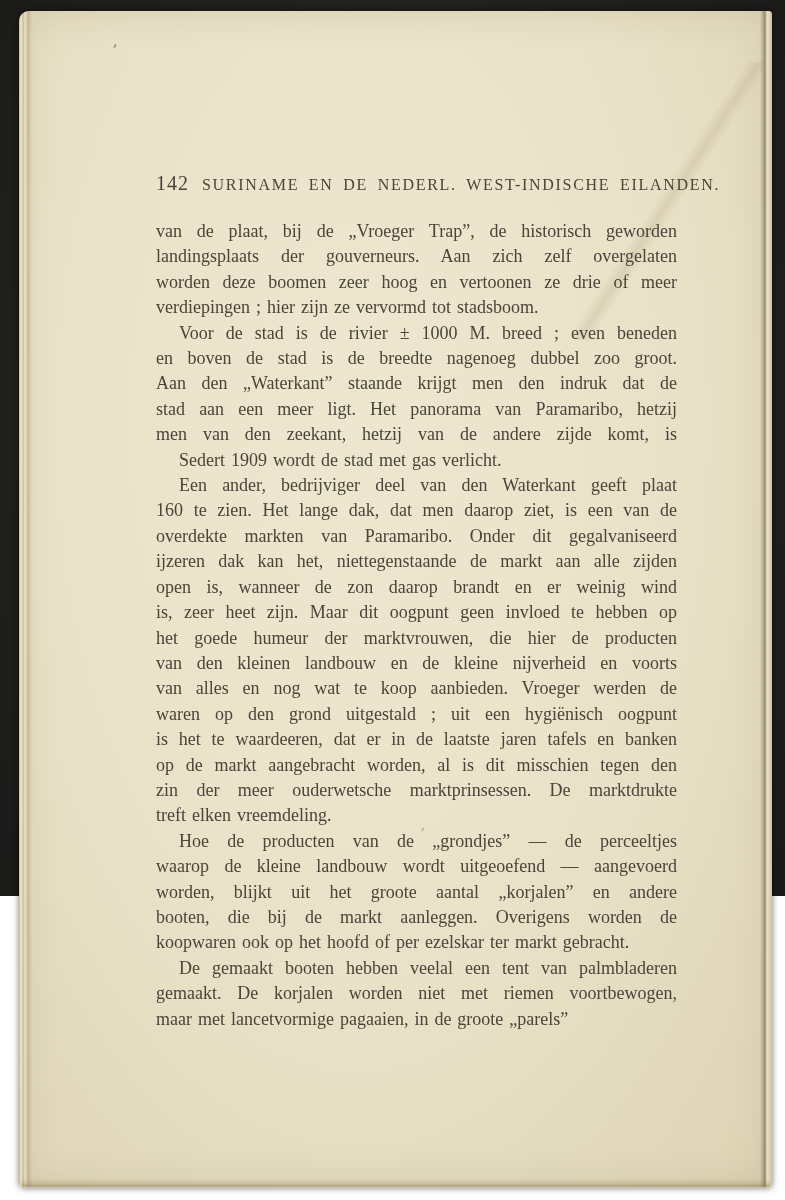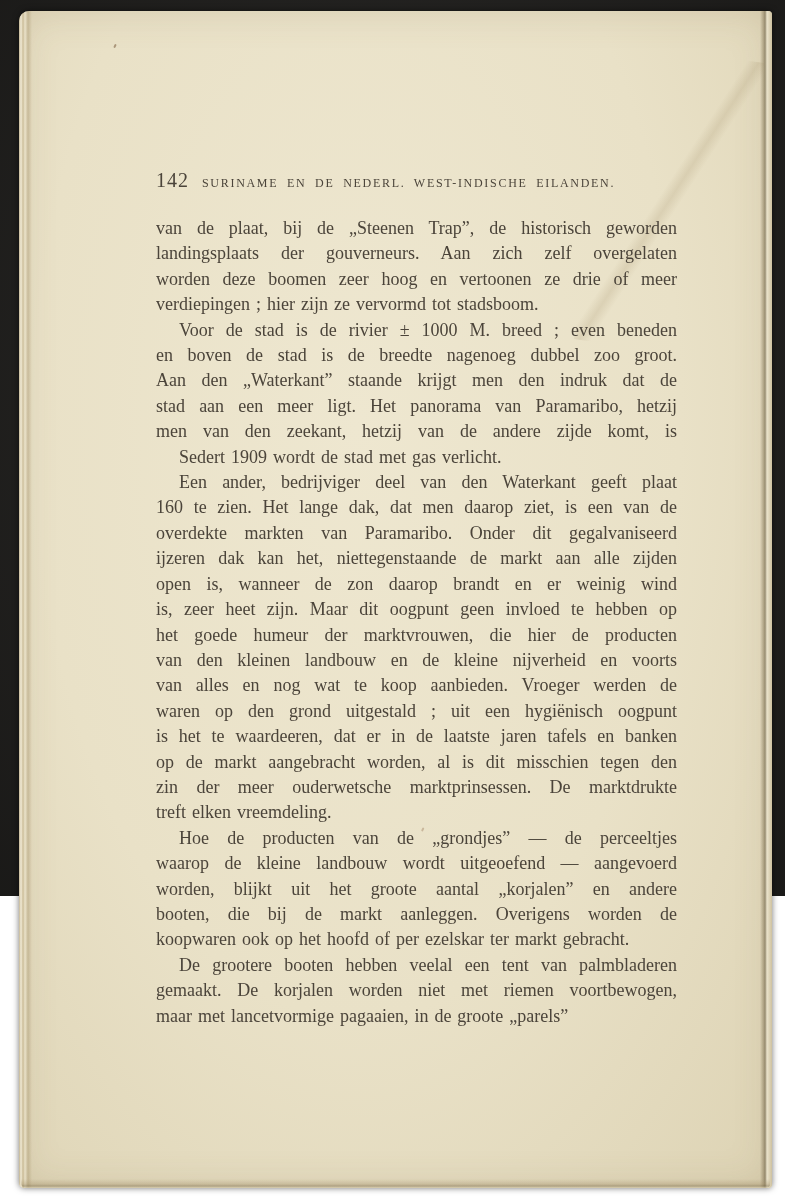--- a/index.html
+++ b/index.html
@@ -102,21 +102,21 @@
     align-items: baseline;
     white-space: nowrap;
     margin-bottom: 24px;
   }
   .page-number {
     font-size: 20px;
     letter-spacing: 1px;
     margin-right: 13px;
   }
   .header-title {
-    font-size: 12px;
+    font-size: 16px;
     letter-spacing: 1.7px;
     word-spacing: 4px;
     margin-top: 48px;
   }
   .body-text {
     font-size: 18px;
     line-height: 25.4px;
     word-spacing: 1.5px;
   }
   .line {
@@ -141,21 +141,21 @@
     <div class="crease"></div>
     <div class="specks"></div>
 
     <div class="content">
       <div class="running-header">
         <span class="page-number">142</span>
         <span class="header-title">SURINAME EN DE NEDERL. WEST-INDISCHE EILANDEN.</span>
       </div>
       <div class="body-text" id="body-text">
           <div class="paragraph">
-            <div class="line">van de plaat, bij de „Steenen Trap”, de historisch geworden</div>
+            <div class="line">van de plaat, bij de „Vroeger Trap”, de historisch geworden</div>
             <div class="line">landingsplaats der gouverneurs. Aan zich zelf overgelaten</div>
             <div class="line">worden deze boomen zeer hoog en vertoonen ze drie of meer</div>
             <div class="line last">verdiepingen ; hier zijn ze vervormd tot stadsboom.</div>
           </div>
           <div class="paragraph indent">
             <div class="line">Voor de stad is de rivier ± 1000 M. breed ; even beneden</div>
             <div class="line">en boven de stad is de breedte nagenoeg dubbel zoo groot.</div>
             <div class="line">Aan den „Waterkant” staande krijgt men den indruk dat de</div>
             <div class="line">stad aan een meer ligt. Het panorama van Paramaribo, hetzij</div>
             <div class="line">men van den zeekant, hetzij van de andere zijde komt, is</div>
@@ -180,20 +180,20 @@
             <div class="line last">treft elken vreemdeling.</div>
           </div>
           <div class="paragraph indent">
             <div class="line">Hoe de producten van de „grondjes” — de perceeltjes</div>
             <div class="line">waarop de kleine landbouw wordt uitgeoefend — aangevoerd</div>
             <div class="line">worden, blijkt uit het groote aantal „korjalen” en andere</div>
             <div class="line">booten, die bij de markt aanleggen. Overigens worden de</div>
             <div class="line last">koopwaren ook op het hoofd of per ezelskar ter markt gebracht.</div>
           </div>
           <div class="paragraph indent">
-            <div class="line">De grootere booten hebben veelal een tent van palmbladeren</div>
+            <div class="line">De gemaakt booten hebben veelal een tent van palmbladeren</div>
             <div class="line">gemaakt. De korjalen worden niet met riemen voortbewogen,</div>
             <div class="line last">maar met lancetvormige pagaaien, in de groote „parels”</div>
           </div>
         </div>
     </div>
   </div>
 </div>
 
 </body></html>

